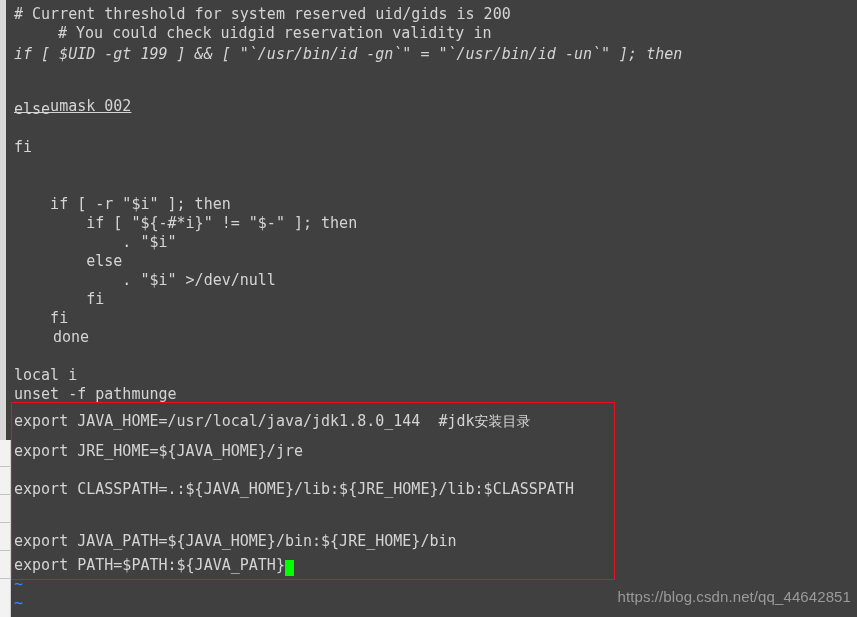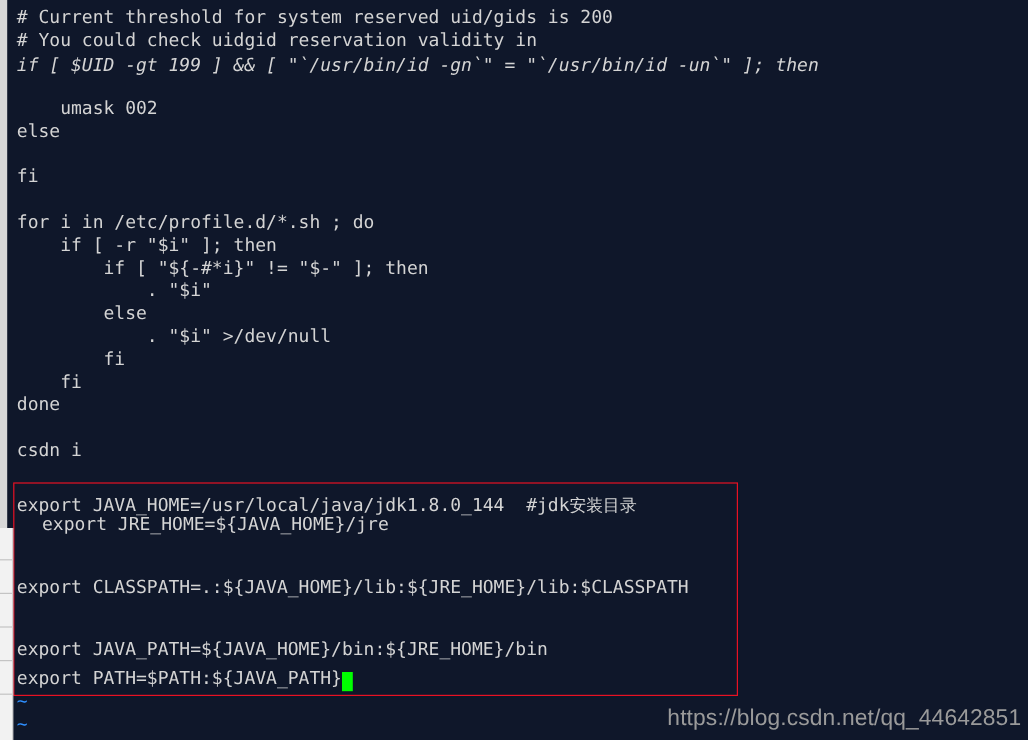--- a/index.html
+++ b/index.html
@@ -14,21 +14,21 @@
     position: relative;
     font-family: "DejaVu Sans Mono", "Liberation Mono", monospace;
   }
 
   
   #terminal {
     position: absolute;
     left: 0; top: 0;
     width: 857px;
     height: 617px;
-    background: #0f172a;
+    background: #404040;
     overflow: hidden;
   }
 
   
   #left-gutter {
     position: absolute;
     left: 0; top: 0;
     width: 6px;
     height: 617px;
     background: #d8d8d8;
@@ -108,21 +108,21 @@
     pointer-events: none;
     background: transparent;
   }
 
   
   #watermark {
     position: absolute;
     right: 6px;
     top: 588px;
     font-family: "Liberation Sans", "DejaVu Sans", sans-serif;
-    font-size: 19px;
+    font-size: 15px;
     color: #9a9a9a;
     white-space: pre;
     z-index: 6;
     letter-spacing: 0.1px;
   }
 </style>
 </head>
 <body>
 
 <div id="terminal">
@@ -130,40 +130,40 @@
   <div id="left-gutter"></div>
   <div id="left-gutter-lower"></div>
   <div class="gutter-tick" style="top:466px"></div>
   <div class="gutter-tick" style="top:494px"></div>
   <div class="gutter-tick" style="top:522px"></div>
   <div class="gutter-tick" style="top:550px"></div>
   <div class="gutter-tick" style="top:578px"></div>
 
   <div id="code-layer">
       <div class="code-line" style="top: 5px;"><span># Current threshold for system reserved uid/gids is 200</span></div>
-      <div class="code-line" style="top: 24px;"><span># You could check uidgid reservation validity in</span></div>
+      <div class="code-line" style="top: 24px; margin-left: 44px;"><span># You could check uidgid reservation validity in</span></div>
       <div class="code-line" style="top: 45px; font-style: italic;"><span>if [ $UID -gt 199 ] &amp;&amp; [ "`/usr/bin/id -gn`" = "`/usr/bin/id -un`" ]; then</span></div>
-      <div class="code-line" style="top: 81px;"><span>    umask 002</span></div>
+      <div class="code-line" style="top: 97px; text-decoration: underline;"><span>    umask 002</span></div>
       <div class="code-line" style="top: 100px;"><span>else</span></div>
       <div class="code-line" style="top: 138px;"><span>fi</span></div>
       <div class="code-line" style="top: 157px;"></div>
-      <div class="code-line" style="top: 176px;"><span>for i in /etc/profile.d/*.sh ; do</span></div>
       <div class="code-line" style="top: 195px;"><span>    if [ -r "$i" ]; then</span></div>
       <div class="code-line" style="top: 214px;"><span>        if [ "${-#*i}" != "$-" ]; then</span></div>
       <div class="code-line" style="top: 233px;"><span>            . "$i"</span></div>
       <div class="code-line" style="top: 252px;"><span>        else</span></div>
       <div class="code-line" style="top: 271px;"><span>            . "$i" &gt;/dev/null</span></div>
       <div class="code-line" style="top: 290px;"><span>        fi</span></div>
       <div class="code-line" style="top: 309px;"><span>    fi</span></div>
-      <div class="code-line" style="top: 328px;"><span>done</span></div>
+      <div class="code-line" style="top: 328px; margin-left: 39px;"><span>done</span></div>
       <div class="code-line" style="top: 347px;"></div>
-      <div class="code-line" style="top: 366px;"><span>csdn i</span></div>
+      <div class="code-line" style="top: 366px;"><span>local i</span></div>
+      <div class="code-line" style="top: 385px;"><span>unset -f pathmunge</span></div>
       <div class="code-line" style="top: 412px;"><span>export JAVA_HOME=/usr/local/java/jdk1.8.0_144  #jdk</span><span class="cjk">安装目录</span></div>
       <div class="code-line" style="top: 423px;"></div>
-      <div class="code-line" style="top: 428px; margin-left: 21px;"><span>export JRE_HOME=${JAVA_HOME}/jre</span></div>
+      <div class="code-line" style="top: 442px;"><span>export JRE_HOME=${JAVA_HOME}/jre</span></div>
       <div class="code-line" style="top: 461px;"></div>
       <div class="code-line" style="top: 480px; text-align: center;"><span>export CLASSPATH=.:${JAVA_HOME}/lib:${JRE_HOME}/lib:$CLASSPATH</span></div>
       <div class="code-line" style="top: 499px;"></div>
       <div class="code-line" style="top: 518px; margin-top: 14px;"><span>export JAVA_PATH=${JAVA_HOME}/bin:${JRE_HOME}/bin</span></div>
       <div class="code-line" style="top: 537px;"></div>
       <div class="code-line" style="top: 556px; text-align: right;"><span>export PATH=$PATH:${JAVA_PATH}</span><span class="cursor-block" style="background: rgb(0, 255, 0);"></span></div>
       <div class="tilde-line" style="top: 575px; color: rgb(47, 143, 255);">~</div>
       <div class="tilde-line" style="top: 594px; color: rgb(47, 143, 255);">~</div>
     </div>
 

